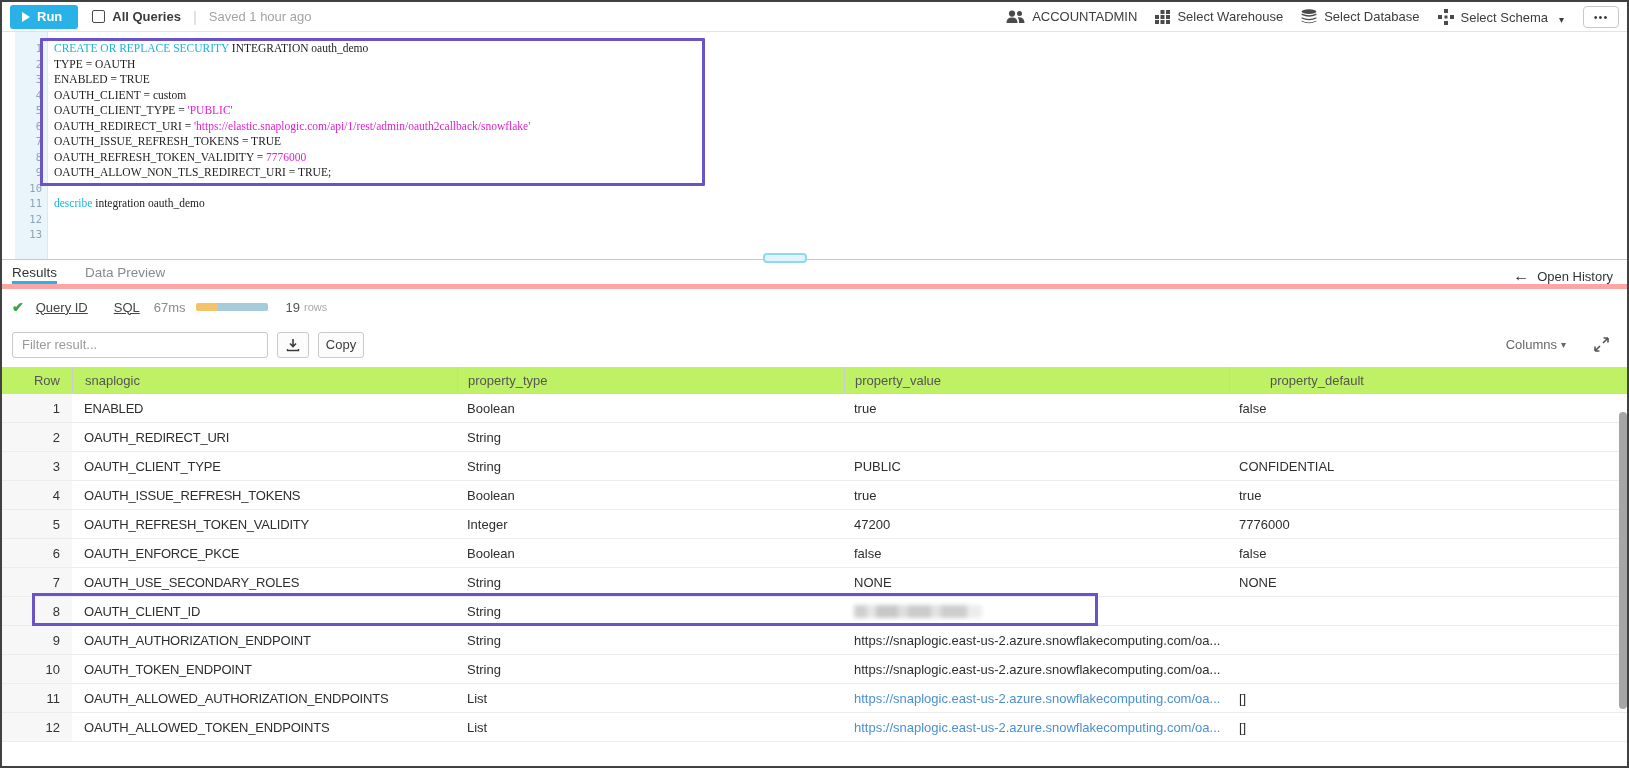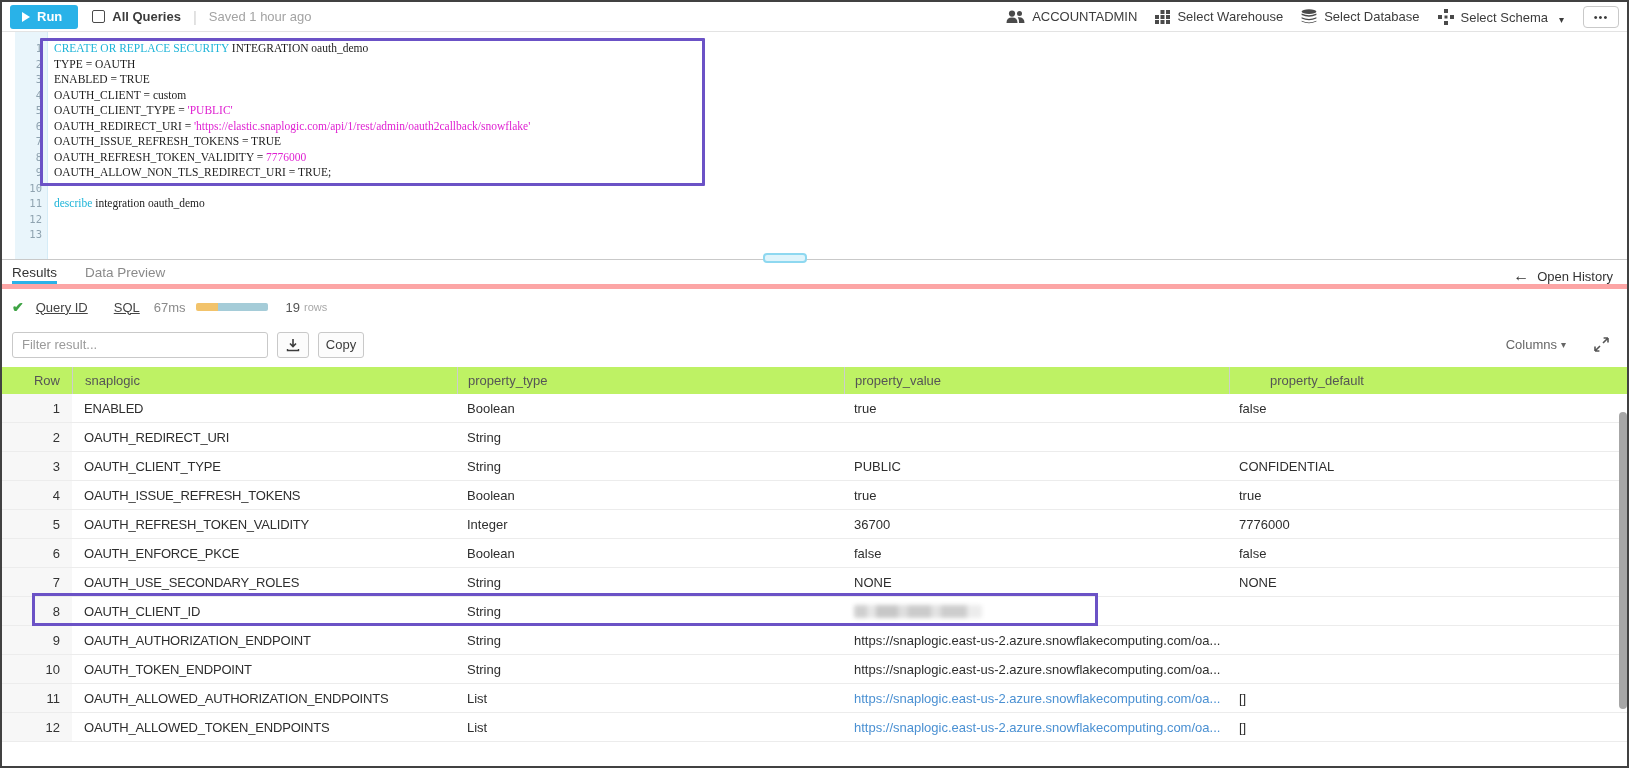--- a/index.html
+++ b/index.html
@@ -276,21 +276,21 @@
           <div class="t-cell t-num">4</div>
           <div class="t-cell t-prop">OAUTH_ISSUE_REFRESH_TOKENS</div>
           <div class="t-cell t-type">Boolean</div>
           <div class="t-cell t-val">true</div>
           <div class="t-cell t-def">true</div>
         </div>
         <div class="t-row">
           <div class="t-cell t-num">5</div>
           <div class="t-cell t-prop">OAUTH_REFRESH_TOKEN_VALIDITY</div>
           <div class="t-cell t-type">Integer</div>
-          <div class="t-cell t-val">36700</div>
+          <div class="t-cell t-val">47200</div>
           <div class="t-cell t-def">7776000</div>
         </div>
         <div class="t-row">
           <div class="t-cell t-num">6</div>
           <div class="t-cell t-prop">OAUTH_ENFORCE_PKCE</div>
           <div class="t-cell t-type">Boolean</div>
           <div class="t-cell t-val">false</div>
           <div class="t-cell t-def">false</div>
         </div>
         <div class="t-row">

